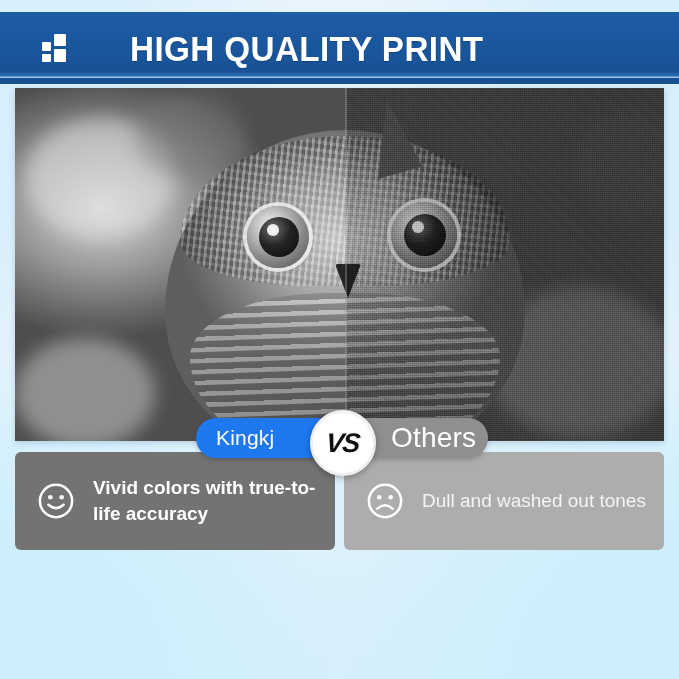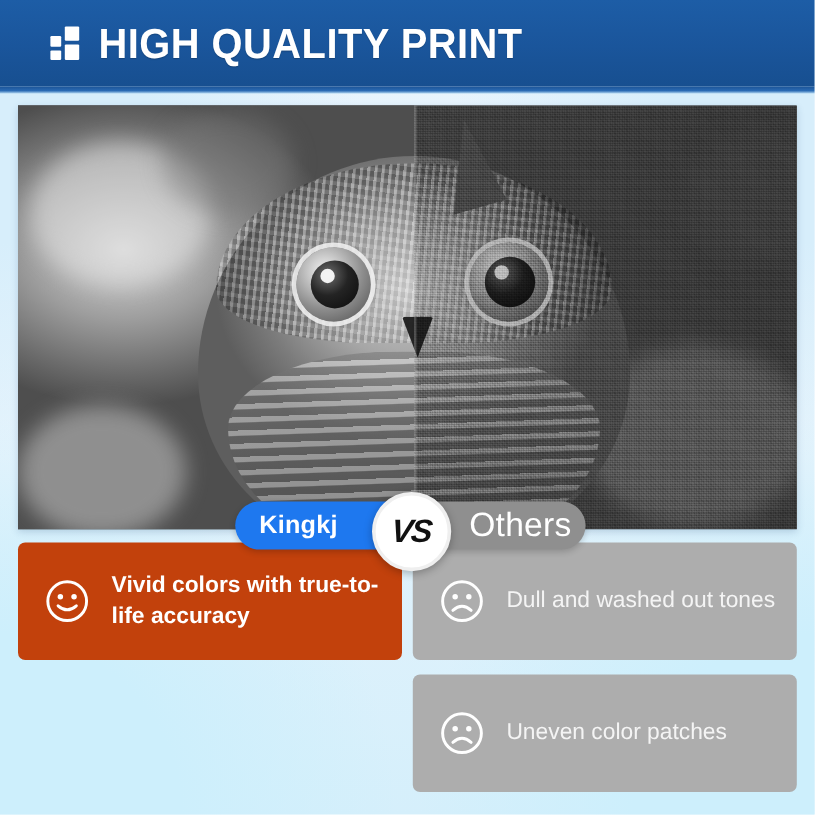--- a/index.html
+++ b/index.html
@@ -31,29 +31,30 @@
       radial-gradient(circle at 0% 100%, #cdeffc 0px, #cdeffc 150px, rgba(205,239,252,0) 330px),
       radial-gradient(circle at 100% 100%, #cdeffc 0px, #cdeffc 150px, rgba(205,239,252,0) 330px),
       radial-gradient(circle at 0% 12%, #d7eefb 0px, #d7eefb 120px, rgba(215,238,251,0) 300px),
       radial-gradient(circle at 100% 12%, #d7eefb 0px, #d7eefb 120px, rgba(215,238,251,0) 300px),
       linear-gradient(180deg, #e8f4fd 0%, #e4f3fc 55%, #d5effb 100%);
   }
 
   
   .header {
     position: absolute;
-    left: 0; top: 0;
+    left: 0; top: 12px;
     width: 679px;
     height: 72px;
     background: linear-gradient(180deg, #1d5da6 0%, #1a559b 55%, #174f90 100%);
     display: flex;
     align-items: center;
     padding-left: 42px;
     box-sizing: border-box;
     z-index: 5;
+    gap: 48px;
   }
   .header-underline {
     position: absolute;
     left: 0; top: 72px;
     width: 679px;
     height: 6px;
     background: linear-gradient(180deg, #1b5396 0%, #2a6bb4 60%, #b9dcf4 100%);
     z-index: 5;
   }
 
@@ -273,21 +274,21 @@
   .pill-mine {
     left: 196px;
     width: 150px;
     background: #1e78ef;
     padding-left: 20px;
     box-shadow: 0 2px 5px rgba(0,0,0,0.20);
   }
   .pill-mine span {
     color: #ffffff;
     font-size: 21px;
-    font-weight: bold;
+    font-weight: normal;
     letter-spacing: 0.2px;
   }
   .pill-theirs {
     left: 333px;
     width: 155px;
     background: #8f8f8f;
     padding-left: 58px;
     box-shadow: 0 2px 5px rgba(0,0,0,0.18);
   }
   .pill-theirs span {
@@ -331,21 +332,21 @@
   .card {
     position: absolute;
     width: 320px;
     height: 98px;
     border-radius: 6px;
     display: flex;
     align-items: center;
     padding-left: 22px;
     box-sizing: border-box;
   }
-  .card-good { background: #c2410c; }
+  .card-good { background: #737373; }
   .card-bad  { background: #adadad; }
   .card-r1   { top: 0; }
   .card-r2   { top: 110px; }
   .card-c1   { left: 0; }
   .card-c2   { left: 329px; }
 
   .face {
     width: 38px;
     height: 38px;
     flex: none;
@@ -453,24 +454,15 @@
       <svg class="face" viewBox="0 0 40 40">
         <circle cx="20" cy="20" r="17" fill="none" stroke="#ffffff" stroke-width="2.6"></circle>
         <circle cx="14" cy="16" r="2.4" fill="#ffffff"></circle>
         <circle cx="26" cy="16" r="2.4" fill="#ffffff"></circle>
         <path d="M12 28 Q20 21 28 28" fill="none" stroke="#ffffff" stroke-width="2.6" stroke-linecap="round"></path>
       </svg>
       <div class="card-text">Dull and washed out tones</div>
     </div>
 
 
-    <div class="card card-bad card-r2 card-c2">
-      <svg class="face" viewBox="0 0 40 40">
-        <circle cx="20" cy="20" r="17" fill="none" stroke="#ffffff" stroke-width="2.6"></circle>
-        <circle cx="14" cy="16" r="2.4" fill="#ffffff"></circle>
-        <circle cx="26" cy="16" r="2.4" fill="#ffffff"></circle>
-        <path d="M12 28 Q20 21 28 28" fill="none" stroke="#ffffff" stroke-width="2.6" stroke-linecap="round"></path>
-      </svg>
-      <div class="card-text">Uneven color patches</div>
-    </div>
 
   </div>
 </div>
 
 </body></html>

